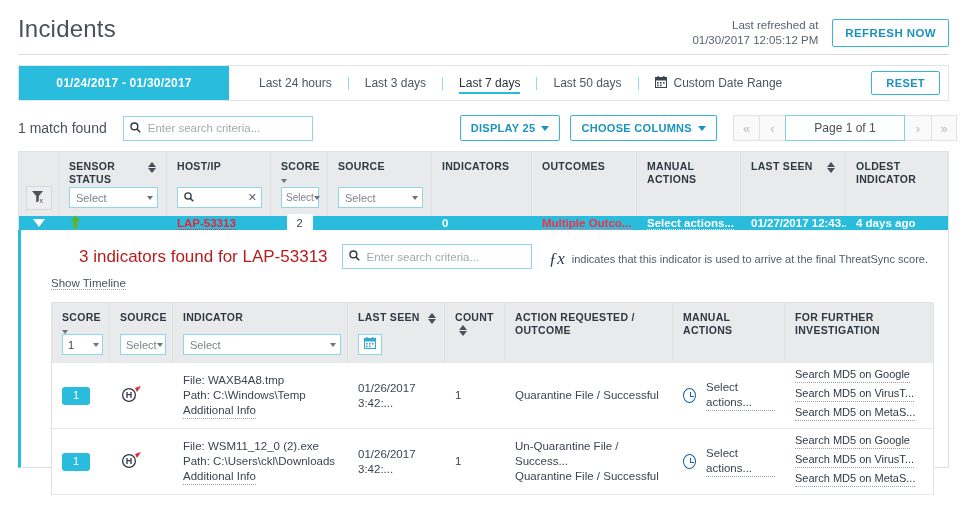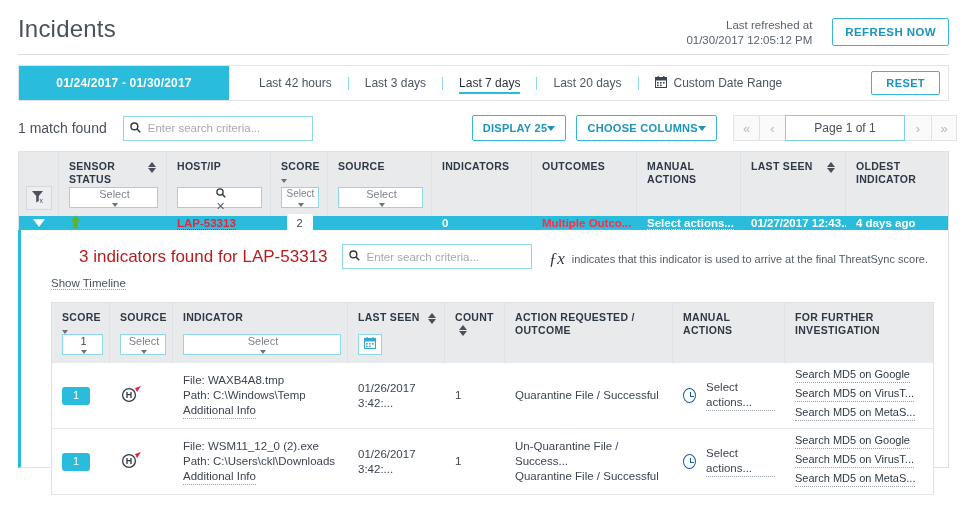--- a/index.html
+++ b/index.html
@@ -11,21 +11,21 @@
     font-size: 12px;
     color: #3d4450;
     overflow: hidden;
   }
   .page { position: relative; width: 965px; height: 518px; background:#fff; }
 
   
   .hdr { display:flex; align-items:flex-start; justify-content:space-between;
          padding: 14px 16px 0 18px; }
   .hdr-title { font-size: 24px; font-weight: 400; color:#4a515c; letter-spacing:.2px; line-height:30px; }
-  .hdr-right { display:flex; align-items:flex-start; gap:20px; padding-top:4px; }
+  .hdr-right { display:flex; align-items:center; gap:14px; padding-top:4px; }
   .refresh-txt { text-align:right; font-size:11.5px; color:#5a626d; line-height:15px; }
   .btn-outline {
     border:1px solid #35b5d8; color:#1b94bd; background:#fff;
     font-size:11.5px; font-weight:bold; letter-spacing:.4px;
     padding:7px 12px; border-radius:2px; cursor:pointer; white-space:nowrap;
   }
   .hdr-rule { height:1px; background:#d9dce0; margin: 6px 16px 0 18px; }
 
   
   .daterow { display:flex; align-items:stretch; margin: 10px 16px 0 18px;
@@ -51,38 +51,38 @@
   .match { font-size:14px; color:#4a515c; margin-right:16px; white-space:nowrap;}
   .search-box { position:relative; width:190px; height:25px; border:1px solid #8ed6e8; background:#fff;
                 display:flex; align-items:center; padding-left:6px; }
   .search-box .mag { color:#2f3944; font-size:11px; margin-right:5px; }
   .search-box input { border:0; outline:0; font-size:11.5px; color:#3d4450; width:100%;
                       font-family:"Liberation Sans", sans-serif; background:transparent;}
   .search-box input::placeholder { color:#a4a9b0; }
   .tb-right { margin-left:auto; display:flex; align-items:center; gap:10px; }
   .btn-dd { border:1px solid #35b5d8; color:#1b94bd; background:#fff; font-size:11px; font-weight:bold;
             letter-spacing:.3px; padding:6px 10px; border-radius:2px; cursor:pointer; display:flex;
-            align-items:center; gap:0; white-space:nowrap;}
+            align-items:center; gap:6px; white-space:nowrap;}
   .caret { width:0;height:0;border-left:4px solid transparent;border-right:4px solid transparent;border-top:5px solid #1b94bd;}
   .pager { display:flex; align-items:stretch; height:26px; margin-left:6px;}
   .pg { width:26px; border:1px solid #e0e3e6; border-right:0; background:#fafafa; color:#b6bbc1;
         display:flex;align-items:center;justify-content:center;font-size:13px;cursor:pointer;}
   .pg.last { border-right:1px solid #e0e3e6; }
   .pg-box { width:120px; border:1px solid #7fd0e6; background:#fff; display:flex;align-items:center;
             justify-content:center; font-size:12px; color:#4a515c; cursor:pointer;}
 
   
   .table { margin: 10px 16px 0 18px; border:1px solid #dfe2e5; border-bottom:0; }
   .thead { display:flex; background:#e8eaec; height:64px; }
   .th { border-right:1px solid #dfe2e5; padding:8px 8px 0 10px; position:relative; }
   .th:last-child{ border-right:0; }
   .th-label { font-size:10.5px; font-weight:bold; color:#2f3944; letter-spacing:.3px; line-height:12.5px; text-transform:uppercase;}
   .th-ctrl { position:absolute; left:10px; bottom:8px; right:8px; }
   .sel-box { height:21px; border:1px solid #8ed6e8; background:#fff; display:flex; align-items:center;
-             padding:0 4px 0 6px; font-size:11px; color:#7d838b;flex-direction:column; }
+             padding:0 4px 0 6px; font-size:11px; color:#7d838b; }
   .sel-box .txt { flex:1; }
   .sel-caret { width:0;height:0;border-left:3.5px solid transparent;border-right:3.5px solid transparent;border-top:4.5px solid #6c737c;}
   .sortwrap { display:inline-flex; flex-direction:column; margin-left:4px; vertical-align:middle; gap:1px;}
   .tri-up{width:0;height:0;border-left:4px solid transparent;border-right:4px solid transparent;border-bottom:5px solid #49505a;}
   .tri-dn{width:0;height:0;border-left:4px solid transparent;border-right:4px solid transparent;border-top:5px solid #49505a;}
   .filter-cell { width:40px; border-right:1px solid #dfe2e5; display:flex; align-items:flex-end; justify-content:center; padding-bottom:6px;}
   .funnel-btn { width:26px;height:24px;border:1px solid #d5d8dc;background:#eceef0;display:flex;align-items:center;justify-content:center;cursor:pointer;}
 
   
   .trow-sel { display:flex; background:#29bcdc; height:14px; align-items:center; color:#fff;
@@ -136,27 +136,27 @@
         <div>01/30/2017 12:05:12 PM</div>
       </div>
       <button class="btn-outline">REFRESH NOW</button>
     </div>
   </div>
   <div class="hdr-rule"></div>
 
   <div class="daterow">
     <div class="drange-active">01/24/2017 - 01/30/2017</div>
     <div class="dtabs">
-      <div class="dtab">Last 42 hours</div>
+      <div class="dtab">Last 24 hours</div>
       <div class="dsep"></div>
       <div class="dtab">Last 3 days</div>
       <div class="dsep"></div>
       <div class="dtab sel">Last 7 days</div>
       <div class="dsep"></div>
-      <div class="dtab">Last 20 days</div>
+      <div class="dtab">Last 50 days</div>
       <div class="dsep"></div>
       <div class="dtab-cal">
         <span>
           <svg width="12" height="12" viewBox="0 0 12 12">
               <rect x="0.5" y="1.5" width="11" height="10" fill="none" stroke="#3d4450"></rect>
               <rect x="0.5" y="1.5" width="11" height="3" fill="#3d4450"></rect>
               <rect x="2.5" y="0" width="1.3" height="3" fill="#3d4450"></rect>
               <rect x="8.2" y="0" width="1.3" height="3" fill="#3d4450"></rect>
               <rect x="2" y="6" width="1.6" height="1.6" fill="#3d4450"></rect>
               <rect x="5" y="6" width="1.6" height="1.6" fill="#3d4450"></rect>

